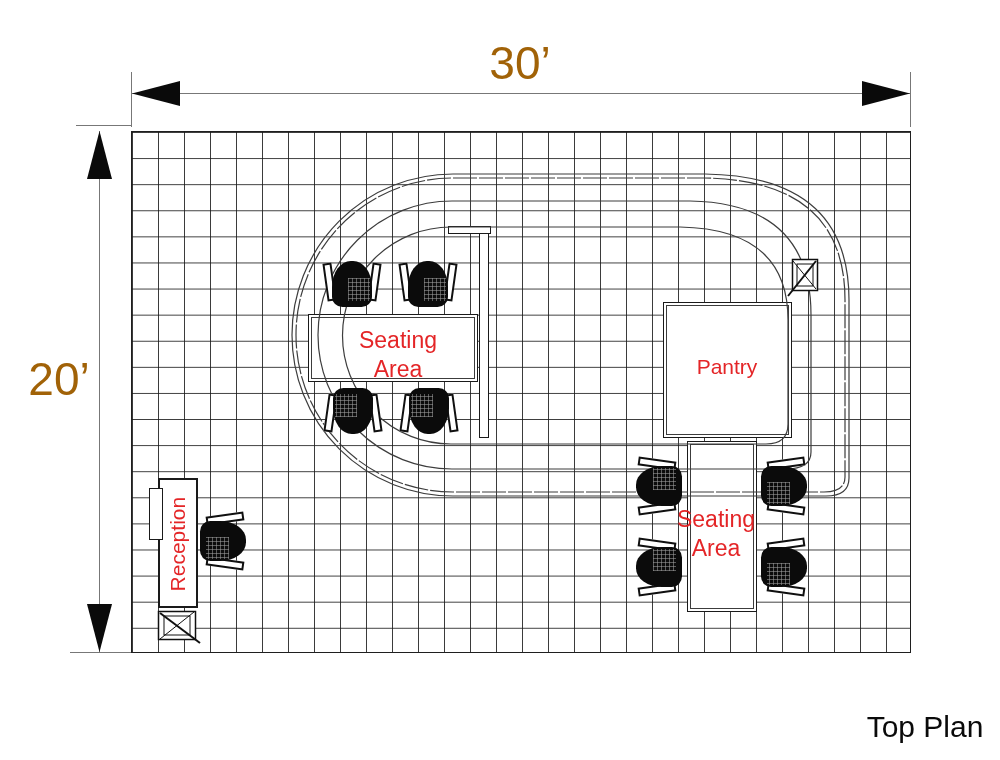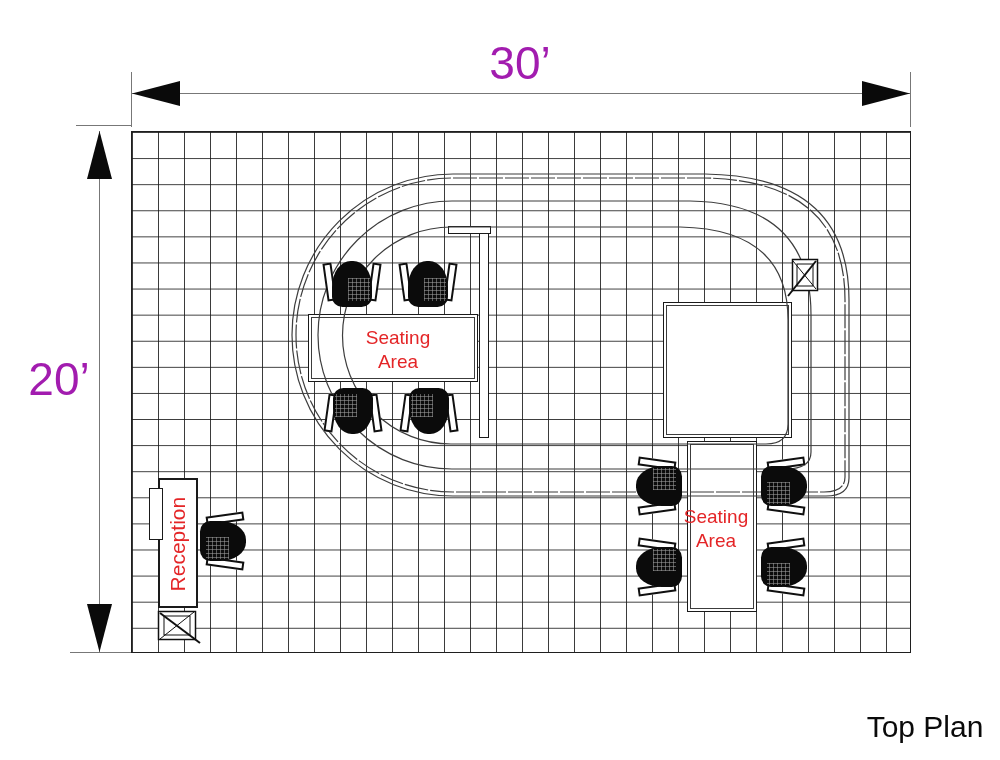--- a/index.html
+++ b/index.html
@@ -27,23 +27,23 @@
     border:2px solid #101010;box-sizing:border-box;}
   .chair .wl{left:0;transform:rotate(-8deg);}
   .chair .wr{right:0;transform:rotate(8deg);}
   .chair .back{position:absolute;left:7px;top:0;width:40px;height:46px;background:#0b0b0b;
     border-radius:47% 47% 26% 26% / 56% 56% 22% 22%;}
   .chair .seat{position:absolute;left:16px;top:17px;width:22px;height:23px;
     background-image:
       repeating-linear-gradient(to right, rgba(160,160,160,.55) 0 1px, transparent 1px 4px),
       repeating-linear-gradient(to bottom, rgba(160,160,160,.55) 0 1px, transparent 1px 4px);}
   
-  .lbl{position:absolute;color:#e42527;text-align:center;line-height:1.25;font-size:19px;}
+  .lbl{position:absolute;color:#e42527;text-align:center;line-height:1.25;font-size:23px;}
   .lbl.big{font-size:21px;}
-  .dim{position:absolute;color:#a21caf;text-align:center;font-size:46px;}
+  .dim{position:absolute;color:#a16207;text-align:center;font-size:46px;}
   .title{position:absolute;color:#0a0a0a;text-align:center;font-size:30px;}
   .rot-ccw{transform:rotate(-90deg);transform-origin:50% 50%;}
 </style>
 </head>
 <body>
 
 <div class="canvas">
 
   <div class="grid"></div>
 
@@ -124,20 +124,21 @@
 
   <div class="chair" style="left:195px;top:517px;transform:rotate(90deg);">
     <span class="wing wl"></span>
       <span class="wing wr"></span>
       <span class="back">
         <span class="seat"></span>
       </span>
   </div>
 
   <div class="lbl" style="left:355px;top:326px;width:86px;">Seating Area</div>
+  <div class="lbl big" style="left:667px;top:354px;width:120px;">Pantry</div>
   <div class="lbl" style="left:673px;top:505px;width:86px;">Seating Area</div>
   <div class="lbl big rot-ccw" style="left:113px;top:531px;width:130px;">Reception</div>
 
   <div class="dim" style="left:425px;top:36px;width:190px;">30’</div>
   <div class="dim" style="left:14px;top:352px;width:90px;">20’</div>
   <div class="title" style="left:845px;top:710px;width:160px;">Top Plan</div>
 
   <svg class="layer">
     <g stroke="#777" stroke-width="1">
       <line x1="131.5" y1="72" x2="131.5" y2="127"></line>

